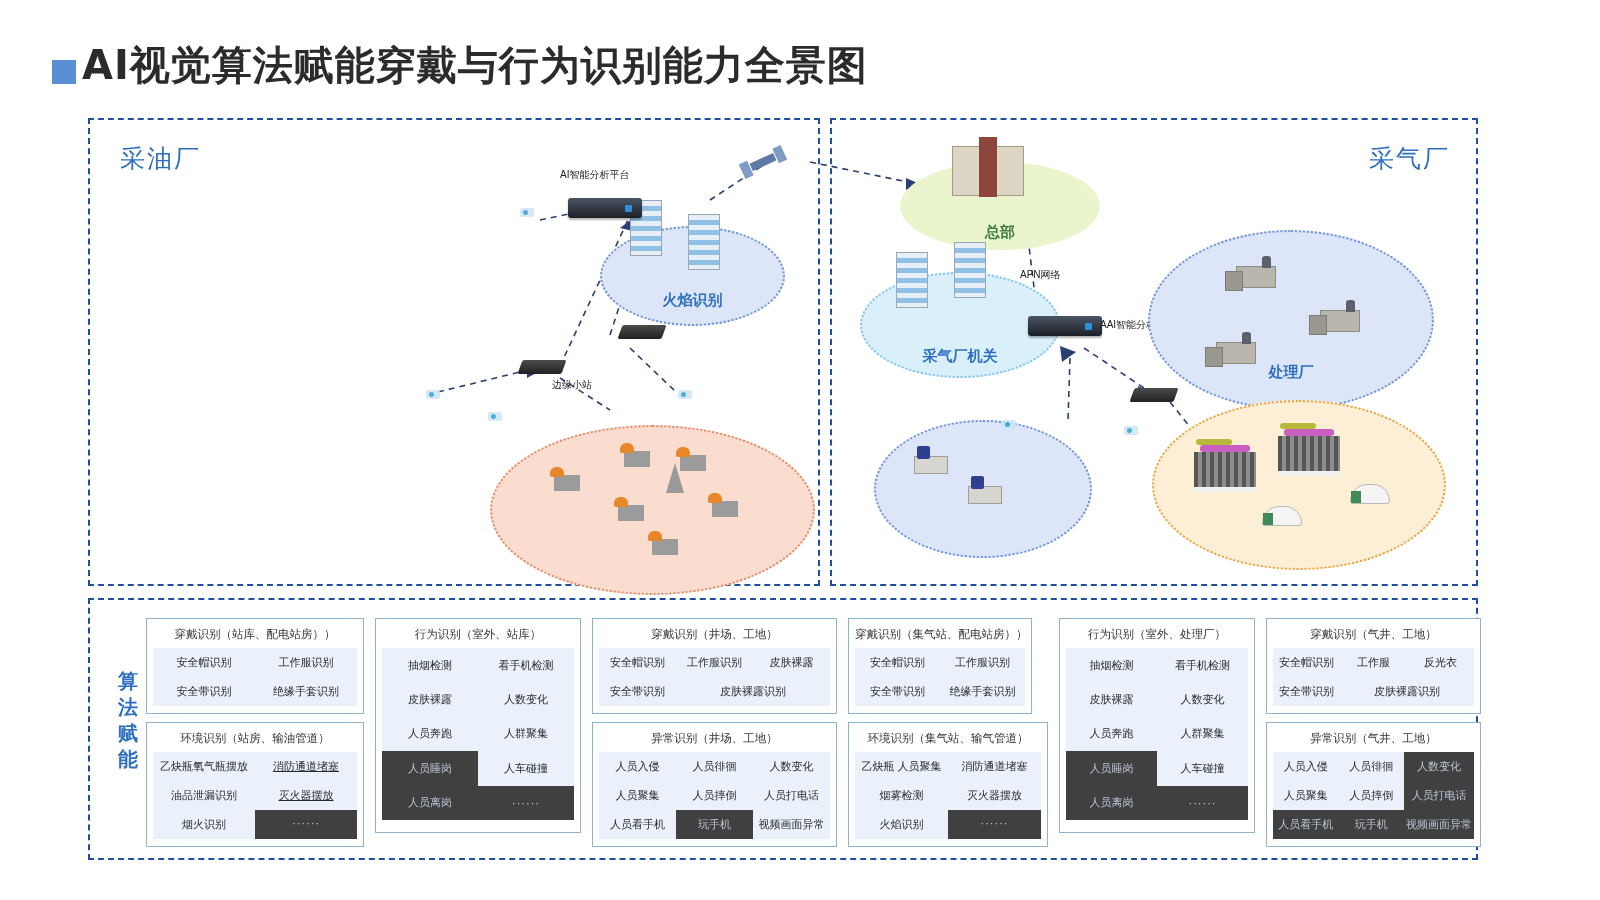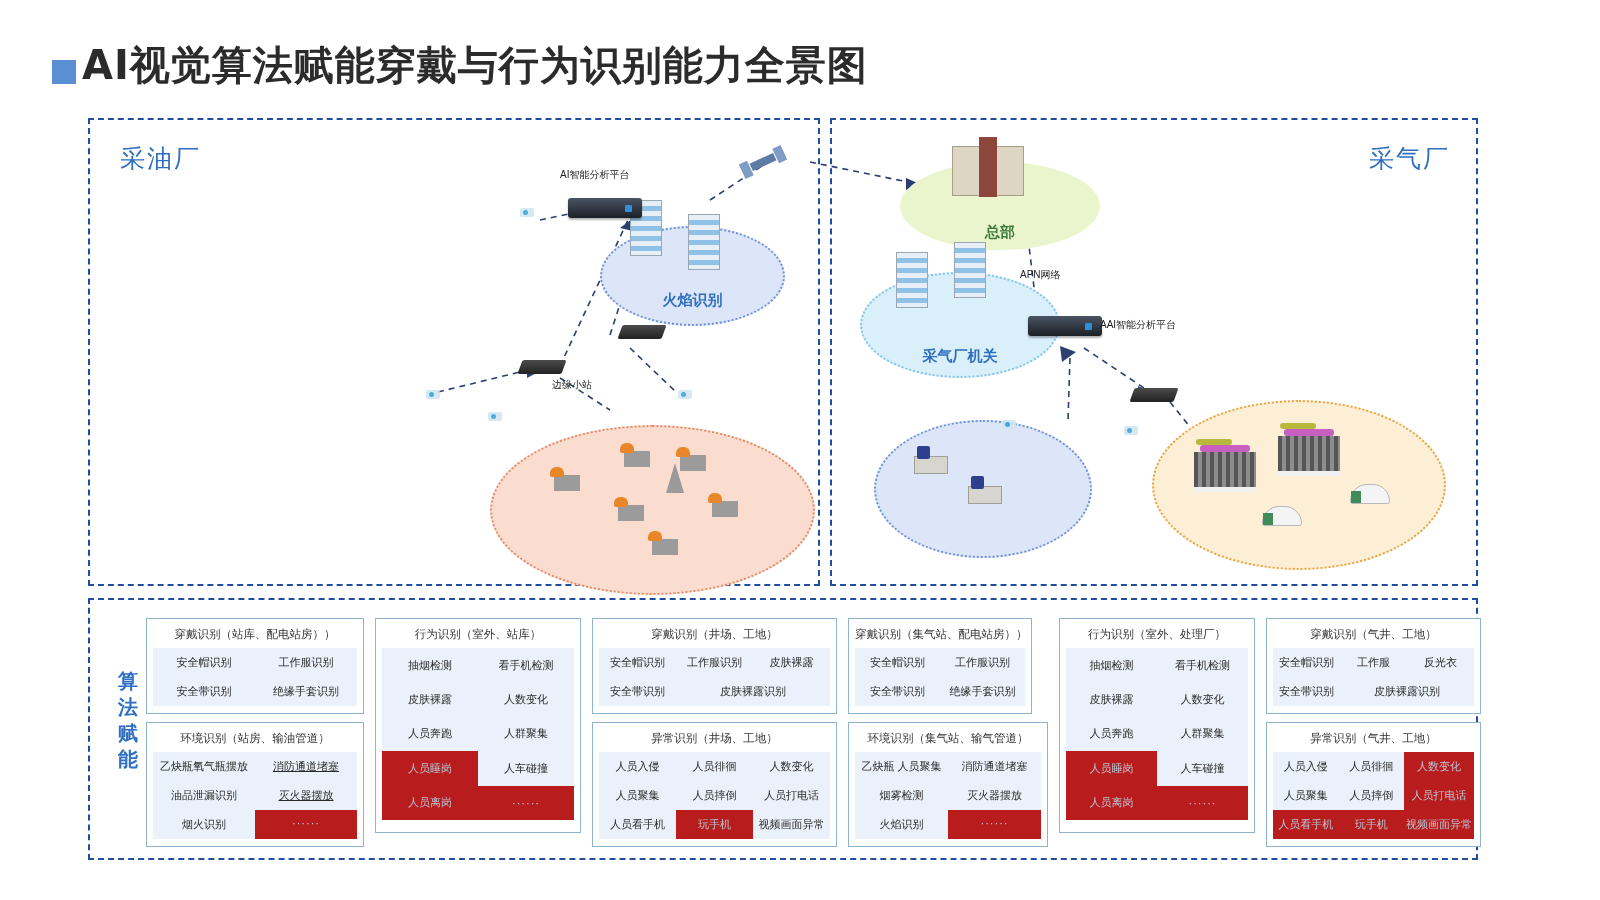--- a/index.html
+++ b/index.html
@@ -96,21 +96,21 @@
                 text-align:center; }
   .algo-cols { position:absolute; left:146px; top:618px; display:flex; gap:11px; }
   .col { display:flex; flex-direction:column; gap:8px; }
 
   .card { border:1px solid #8fb3cc; background:#ffffff; padding:5px 6px 7px; }
   .card-hd { text-align:center; font-size:11.5px; color:#333; padding:3px 0 6px;
              white-space:nowrap; }
   .grid { display:grid; gap:0; }
   .chip { background:#eaf1fa; color:#2b2b2b; font-size:11px; text-align:center;
           padding:7px 2px; white-space:nowrap; }
-  .chip.dim { color:#b9c4d4; background:#b91c1c; }
+  .chip.dim { color:#b9c4d4; background:#404040; }
   .chip.ul  { text-decoration:underline; }
   .chip.blank { color:#c8d2e0; letter-spacing:1px; }
 </style>
 </head>
 <body>
 
 <div class="title-row">
   <div class="title-sq"></div>
   <div class="title-txt">AI视觉算法赋能穿戴与行为识别能力全景图</div>
 </div>
@@ -201,20 +201,26 @@
     <div class="bld top" style="left:34px;top:-22px"></div>
     <div class="bld top" style="left:92px;top:-32px"></div>
     <div class="ell-lbl" style="bottom:10px">采气厂机关</div>
   </div>
 
   <div class="srv" style="left:196px;top:196px"></div>
   <div class="net-lbl" style="left:268px;top:198px">AAI智能分析平台</div>
 
   <div class="edge" style="left:300px;top:268px"></div>
 
+  <div class="ell ell-blue" style="left:316px;top:110px;width:286px;height:180px">
+    <div class="fac" style="left:86px;top:34px"></div>
+    <div class="fac" style="left:170px;top:78px"></div>
+    <div class="fac" style="left:66px;top:110px"></div>
+    <div class="ell-lbl" style="bottom:26px">处理厂</div>
+  </div>
 
   <div class="ell ell-blue" style="left:42px;top:300px;width:218px;height:138px">
     <div class="pump" style="left:38px;top:34px"></div>
     <div class="pump" style="left:92px;top:64px"></div>
   </div>
 
   <div class="ell ell-orange" style="left:320px;top:280px;width:294px;height:170px">
     <div class="plant" style="left:40px;top:50px"></div>
     <div class="plant" style="left:124px;top:34px"></div>
     <div class="tank g" style="left:108px;top:104px"></div>

